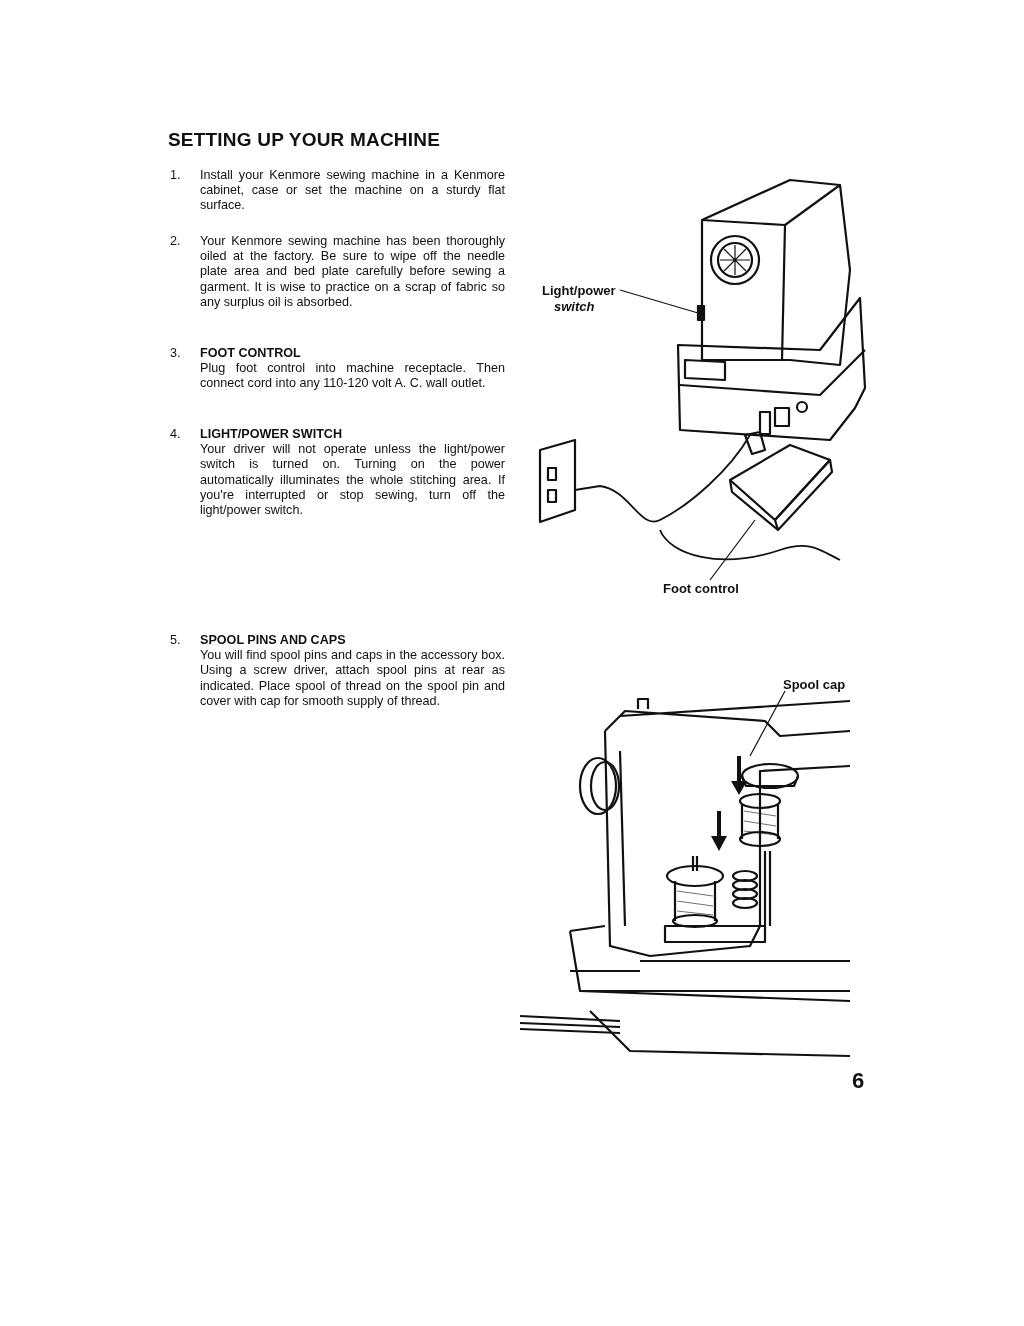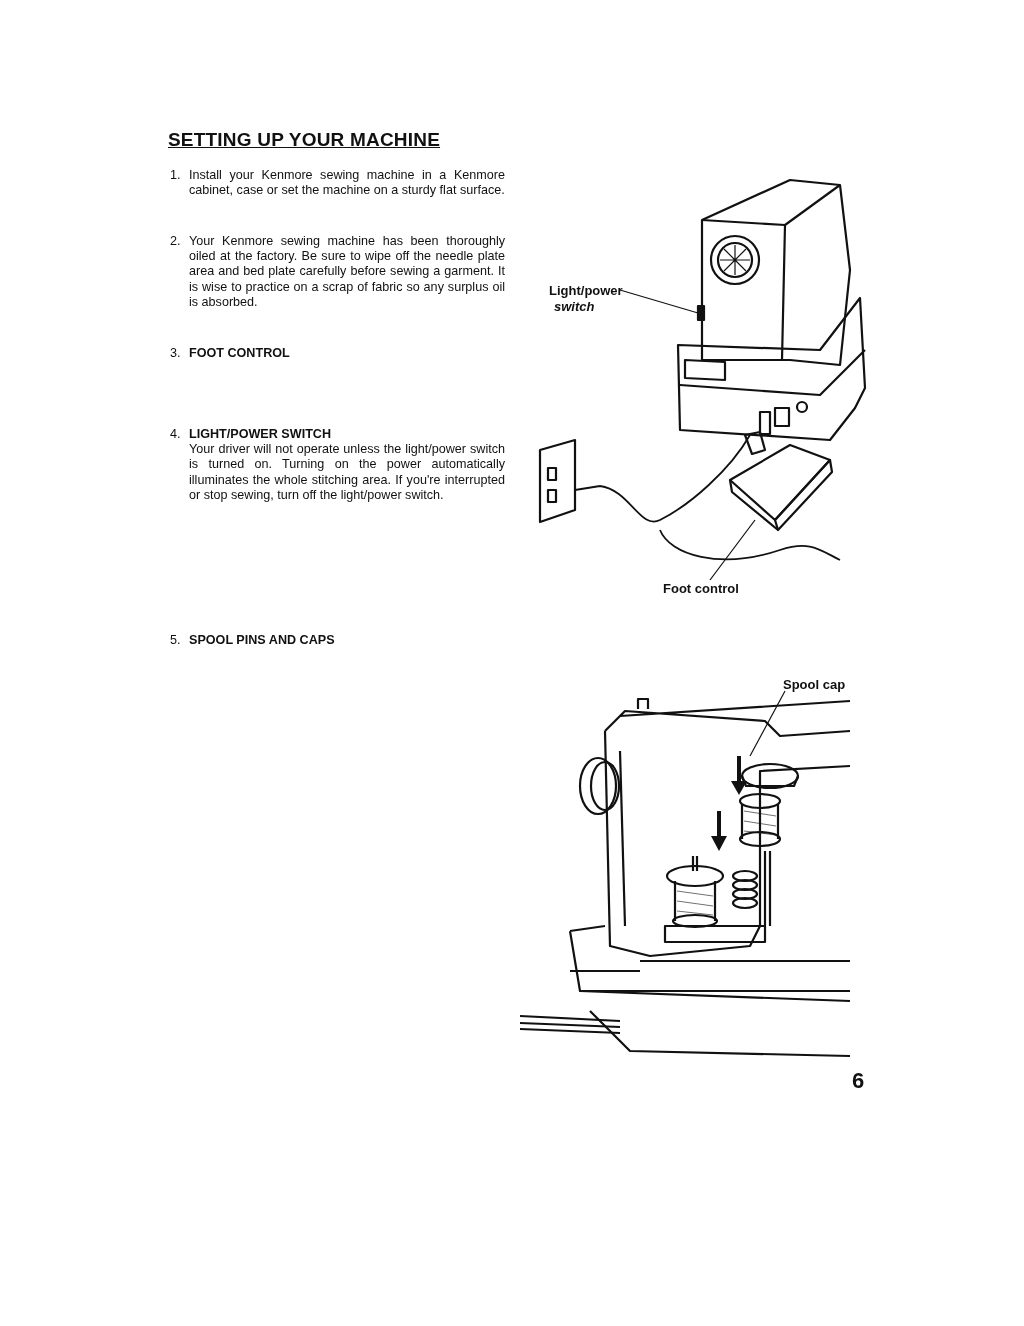--- a/index.html
+++ b/index.html
@@ -1,22 +1,22 @@
 <!DOCTYPE html>
 <html><head>
 <meta charset="utf-8">
 <style>
   html, body { margin:0; padding:0; background:#ffffff; }
   body { width:1024px; height:1326px; position:relative; overflow:hidden;
          font-family:"Liberation Sans", sans-serif; color:#111; }
   .title { position:absolute; left:168px; top:129px; font-size:19px; font-weight:bold;
-           letter-spacing:0.2px; margin:0;text-decoration:underline; }
+           letter-spacing:0.2px; margin:0; }
   .item { position:absolute; left:170px; width:335px; font-size:12.6px; line-height:15.2px; }
   .item .num { position:absolute; left:0; top:0; width:30px; }
-  .item .body { margin-left:19px; text-align:justify; }
+  .item .body { margin-left:30px; text-align:justify; }
   .item .head { font-weight:bold; display:block; }
   .item b { font-weight:normal; }
   .fig { position:absolute; }
   .label { position:absolute; font-size:13px; font-weight:bold; line-height:15px; }
   .pnum { position:absolute; left:852px; top:1068px; font-size:22px; font-weight:bold; }
 </style>
 </head>
 <body>
 
 <h1 class="title">SETTING UP YOUR MACHINE</h1>
@@ -28,35 +28,37 @@
 
 <div class="item" style="top:234px;">
   <span class="num">2.</span>
   <div class="body">Your Kenmore sewing machine has been thoroughly oiled at the factory. Be sure to wipe off the needle plate area and bed plate carefully before sewing a garment. It is wise to practice on a scrap of fabric so any surplus oil is absorbed.</div>
 </div>
 
 <div class="item" style="top:346px;">
   <span class="num">3.</span>
   <div class="body">
     <span class="head">FOOT CONTROL</span>
+    <span>Plug foot control into machine receptacle. Then connect cord into any 110-120 volt A. C. wall outlet.</span>
   </div>
 </div>
 
 <div class="item" style="top:427px;">
   <span class="num">4.</span>
   <div class="body">
     <span class="head">LIGHT/POWER SWITCH</span>
     <span>Your driver </span><b>will not operate</b><span> unless the light/power switch is turned on. Turning on the power automatically illuminates the whole stitching area. If you're interrupted or stop sewing, turn off the light/power switch.</span>
   </div>
 </div>
 
 <div class="item" style="top:633px;">
   <span class="num">5.</span>
   <div class="body">
     <span class="head">SPOOL PINS AND CAPS</span>
+    <span>You will find spool pins and caps in the accessory box. Using a screw driver, attach spool pins at rear as indicated. Place spool of thread on the spool pin and cover with cap for smooth supply of thread.</span>
   </div>
 </div>
 
 <div class="fig" style="left:520px; top:150px; width:360px; height:450px;">
   <svg width="360" height="450" viewBox="0 0 360 450">
     <g fill="none" stroke="#111" stroke-width="2.2" stroke-linejoin="round">
 
       <path d="M182 70 L270 30 L320 35 L330 120 L320 215 L270 210 L182 210 Z"></path>
       <path d="M182 70 L265 75 L262 210"></path>
       <path d="M265 75 L320 35"></path>
@@ -81,21 +83,21 @@
       <path d="M225 285 L240 282 L245 300 L232 304 Z"></path>
       <path d="M140 380 C150 405, 200 420, 260 400 C290 390, 300 400, 320 410" stroke-width="1.8"></path>
 
       <path d="M210 330 L270 295 L310 310 L255 370 Z"></path>
       <path d="M255 370 L310 310 L312 322 L258 380 Z"></path>
       <path d="M210 330 L212 342 L258 380"></path>
     </g>
     <path d="M235 370 L190 430" stroke="#111" stroke-width="1.2"></path>
     <path d="M100 140 L178 163" stroke="#111" stroke-width="1.2"></path>
   </svg>
-  <div class="label" style="left:22px; top:133px;margin-left:7px;">Light/power</div>
+  <div class="label" style="left:22px; top:133px;">Light/power</div>
   <div class="label" style="left:34px; top:149px;font-style:italic;">switch</div>
   <div class="label" style="left:143px; top:431px;">Foot control</div>
 </div>
 
 <div class="fig" style="left:520px; top:671px; width:340px; height:400px;">
   <svg width="340" height="400" viewBox="0 0 340 400">
     <g fill="none" stroke="#111" stroke-width="2.2" stroke-linejoin="round">
       <path d="M100 45 L330 30 M85 60 L105 40 L245 50 L260 65 L330 60"></path>
       <path d="M118 38 L118 28 L128 28 L128 38"></path>
       <path d="M85 60 L90 275 L130 285 L230 275 L240 255 L240 100 L330 95"></path>

